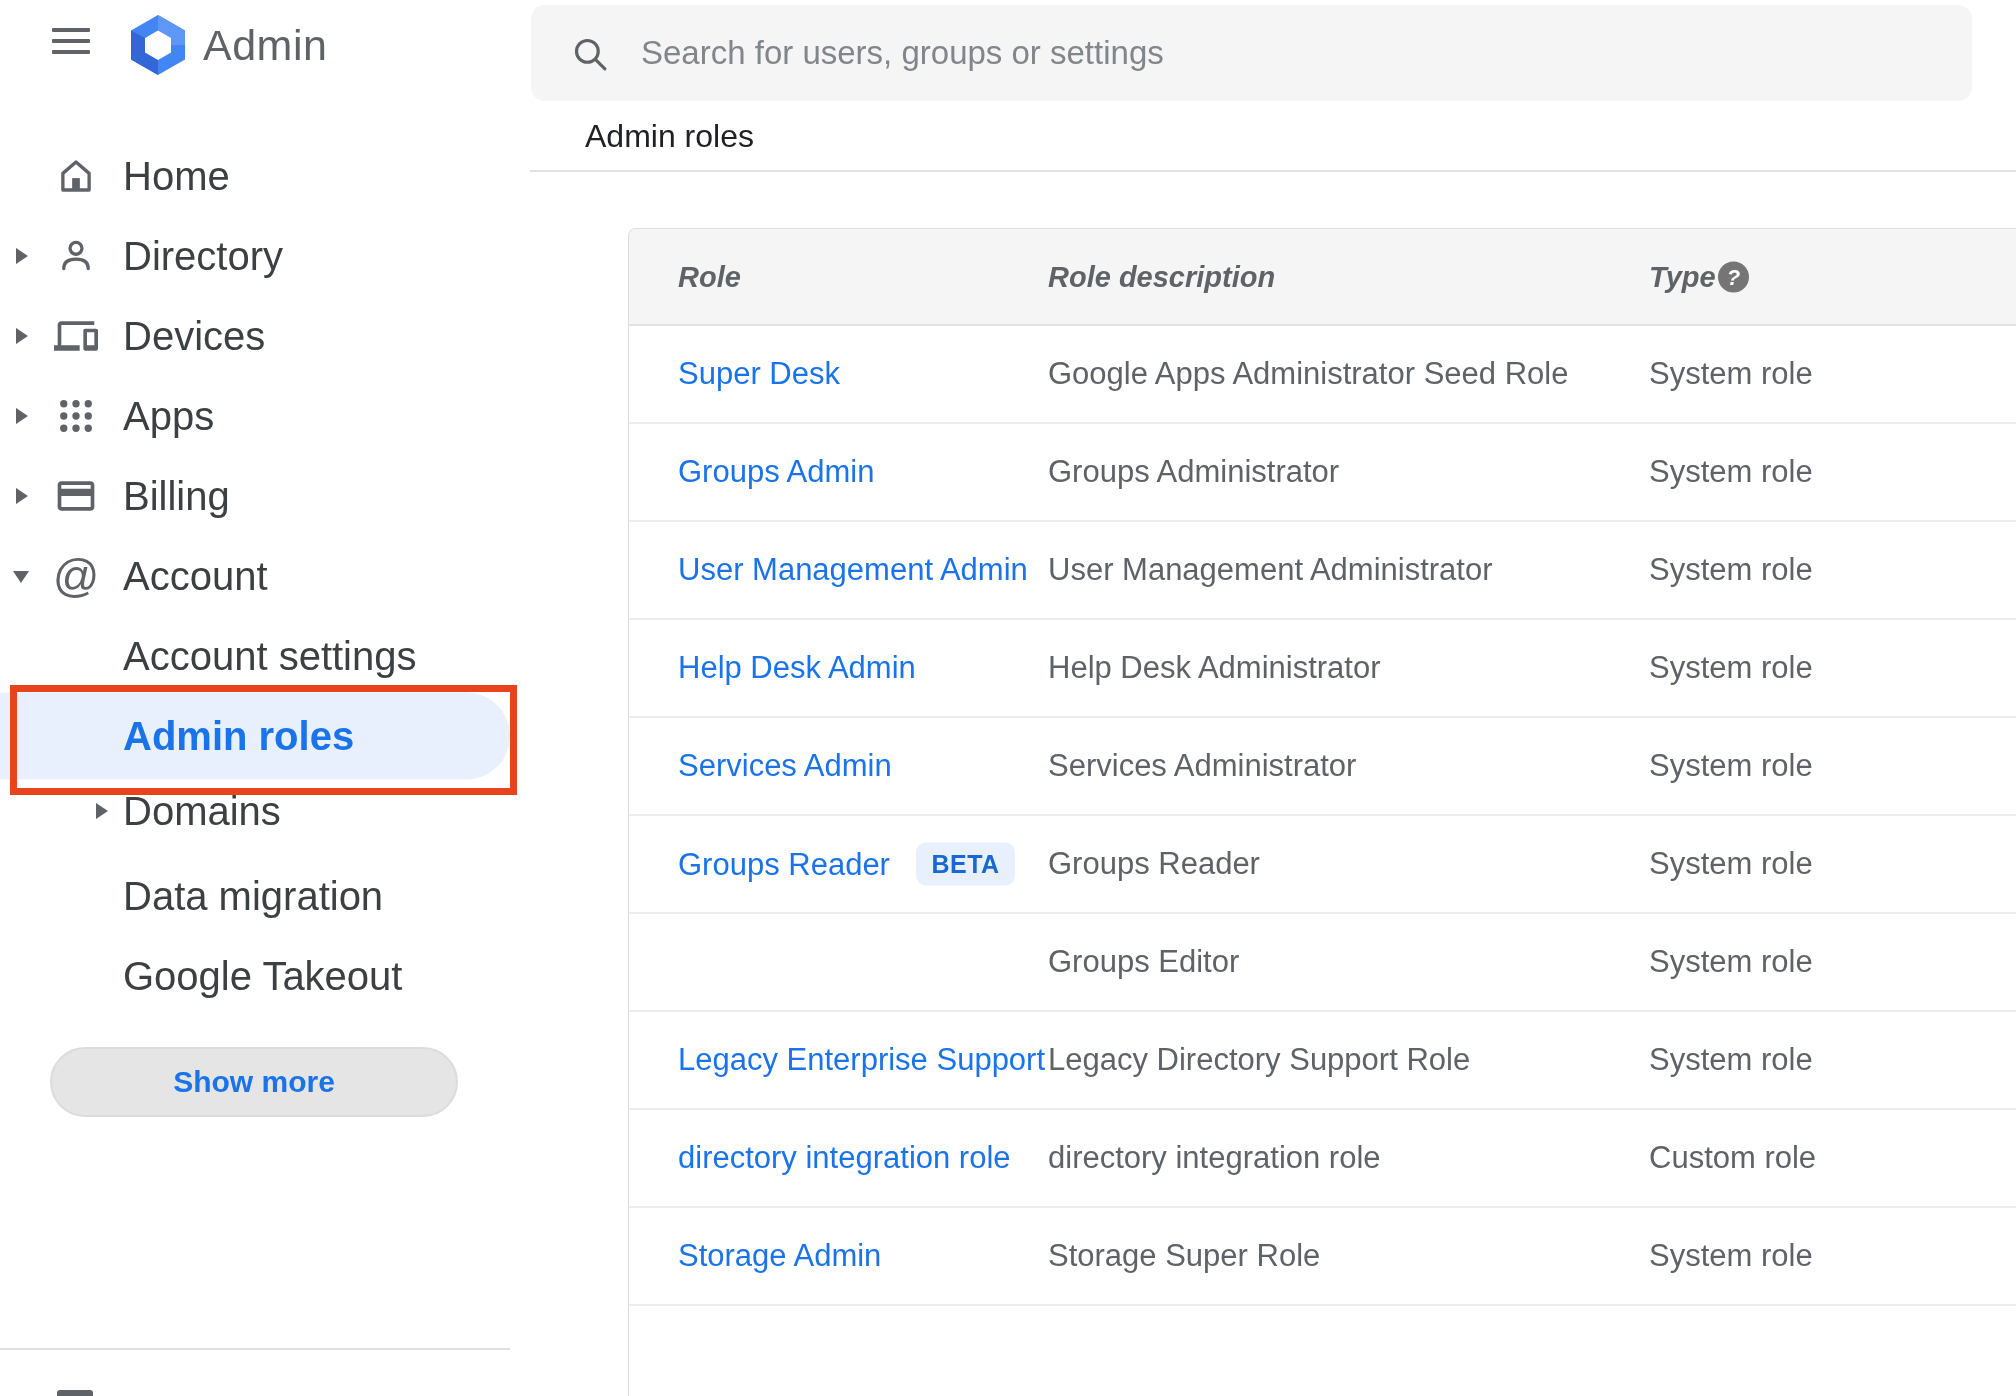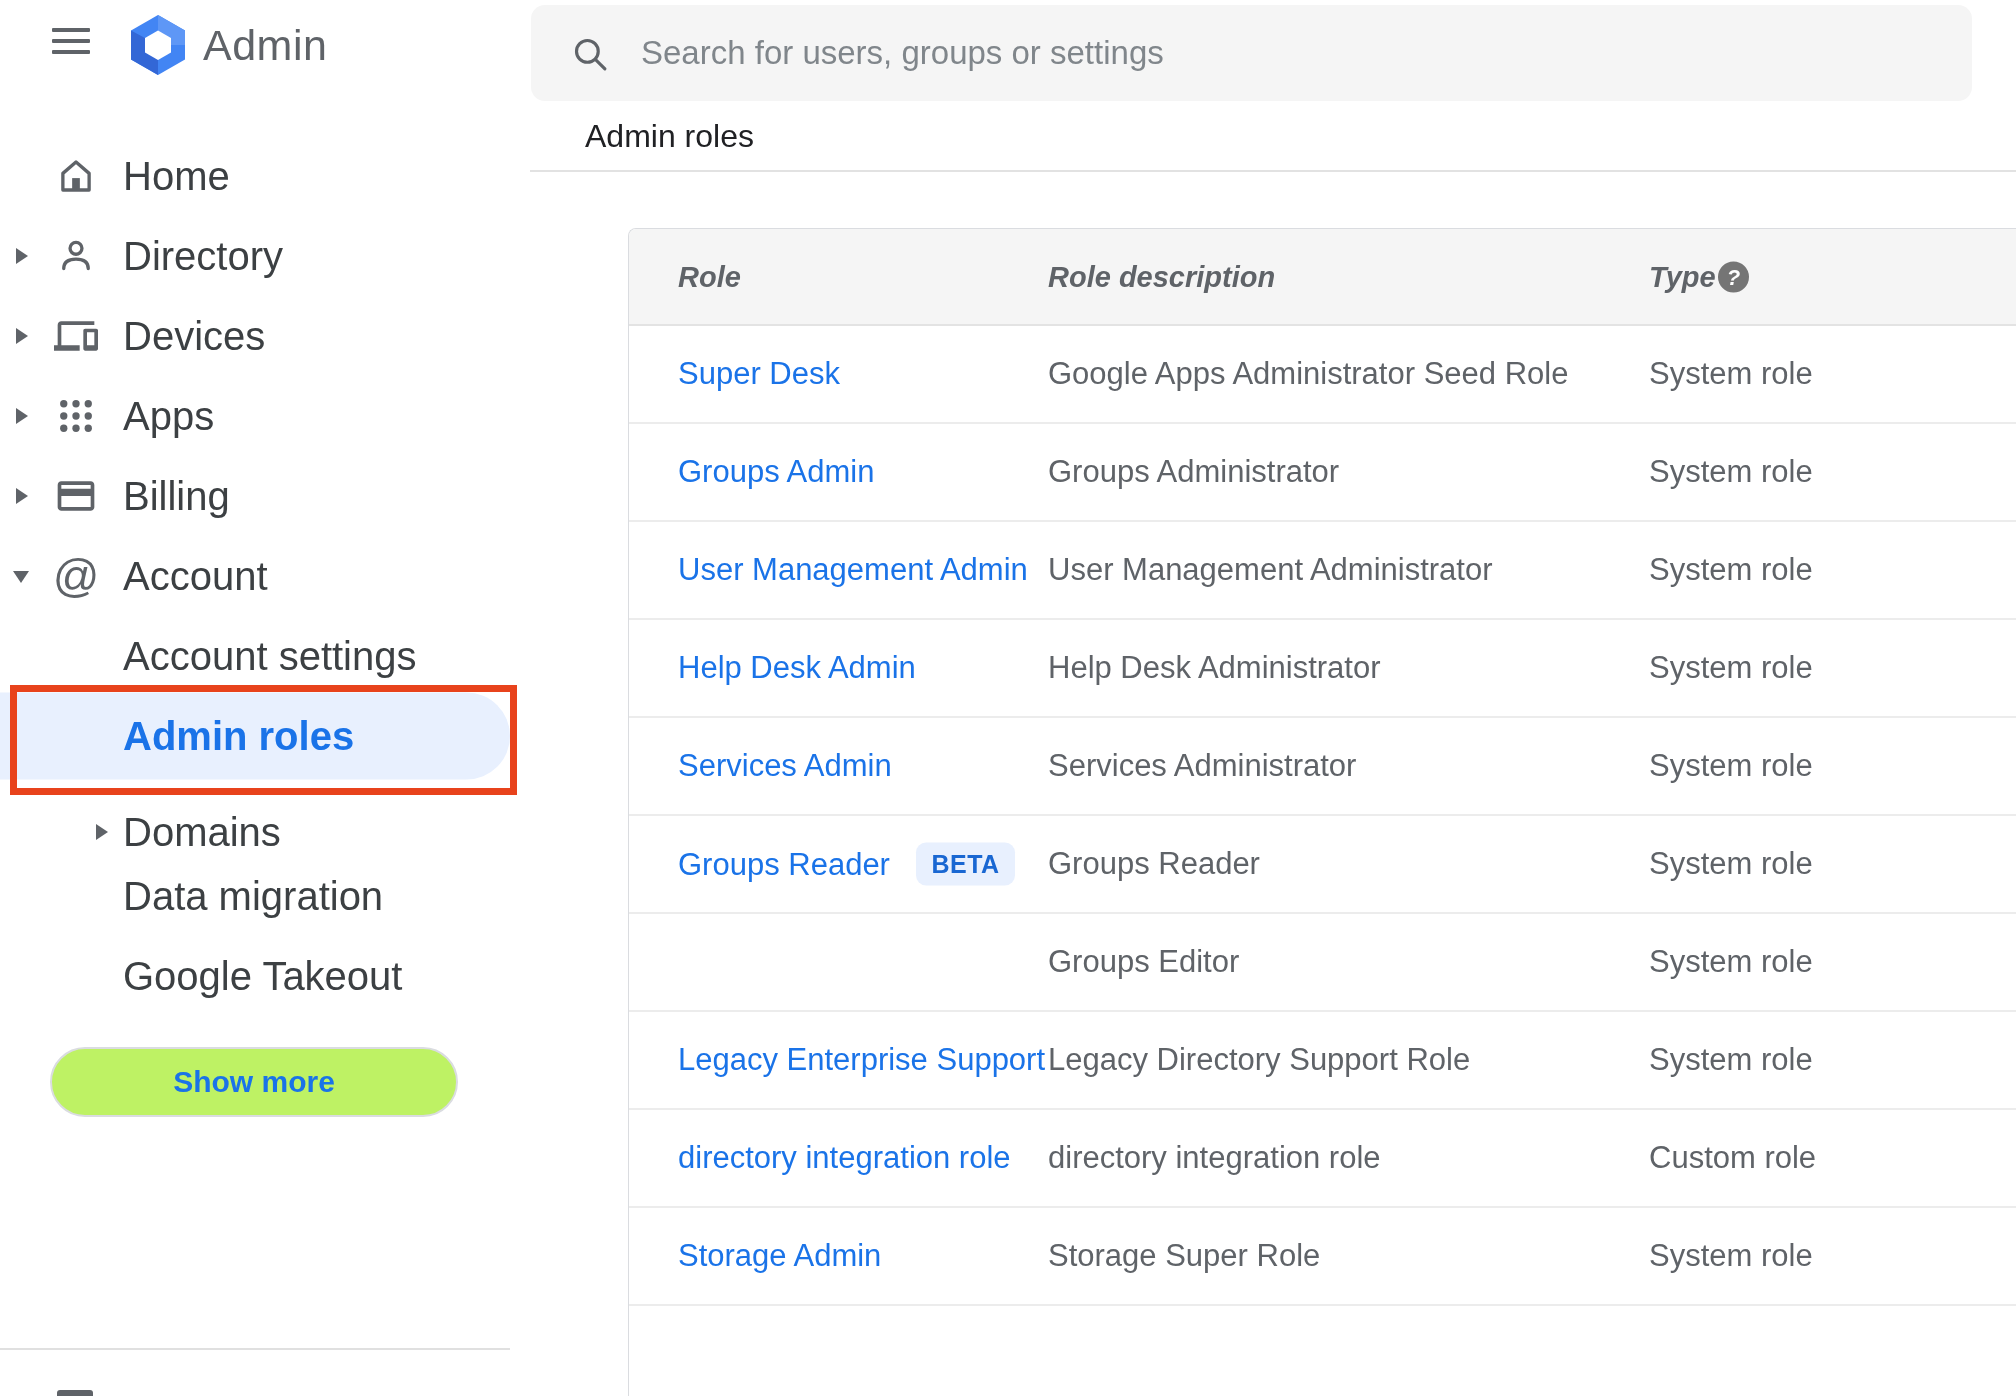--- a/index.html
+++ b/index.html
@@ -49,21 +49,21 @@
   .nav-label { position:absolute; left:123px; top:50%; transform:translateY(-50%);
     font-size:40px; color:#3c4043; white-space:nowrap; }
   .nav-item.selected .nav-label { color:#1a73e8; font-weight:600; }
   .nav-item.selected::before {
     content:""; position:absolute; left:0; top:50%; transform:translateY(-50%);
     width:510px; height:87px; background:#e8f0fe; border-radius:0 44px 44px 0;
   }
   .nav-arrow, .nav-icon, .nav-label { z-index:1; }
   .show-more {
     position:absolute; left:50px; top:1047px; width:408px; height:70px;
-    border:2px solid #dadce0; border-radius:36px; background:#bef264;
+    border:2px solid #dadce0; border-radius:36px; background:#e5e5e5;
     font-family:inherit; font-size:30px; font-weight:600; color:#1a73e8; cursor:pointer;
   }
   .sidebar-bottom-divider { position:absolute; left:0; top:1348px; width:510px; height:2px; background:#e0e0e0; }
   .bottom-fragment { position:absolute; left:57px; top:1390px; width:36px; height:6px; background:#5f6368; border-radius:3px 3px 0 0; }
   
   .annotation-box {
     position:absolute; left:10px; top:685px; width:507px; height:110px;
     border:7px solid #e8431c; pointer-events:none; z-index:5;
   }
   
@@ -194,21 +194,21 @@
     <span class="nav-label">Account</span>
   </div>
       <div class="nav-item" style="top: 616px;">
 
     <span class="nav-label">Account settings</span>
   </div>
       <div class="nav-item selected" style="top: 696px;">
 
     <span class="nav-label">Admin roles</span>
   </div>
-      <div class="nav-item" style="top: 792px; padding-left: 31px;">
+      <div class="nav-item" style="top: 771px; padding-left: 31px;">
     <span class="nav-arrow" style="left: 96px;"></span>
 
     <span class="nav-label">Domains</span>
   </div>
       <div class="nav-item" style="top: 856px;">
 
     <span class="nav-label">Data migration</span>
   </div>
       <div class="nav-item" style="top: 936px;">
 

